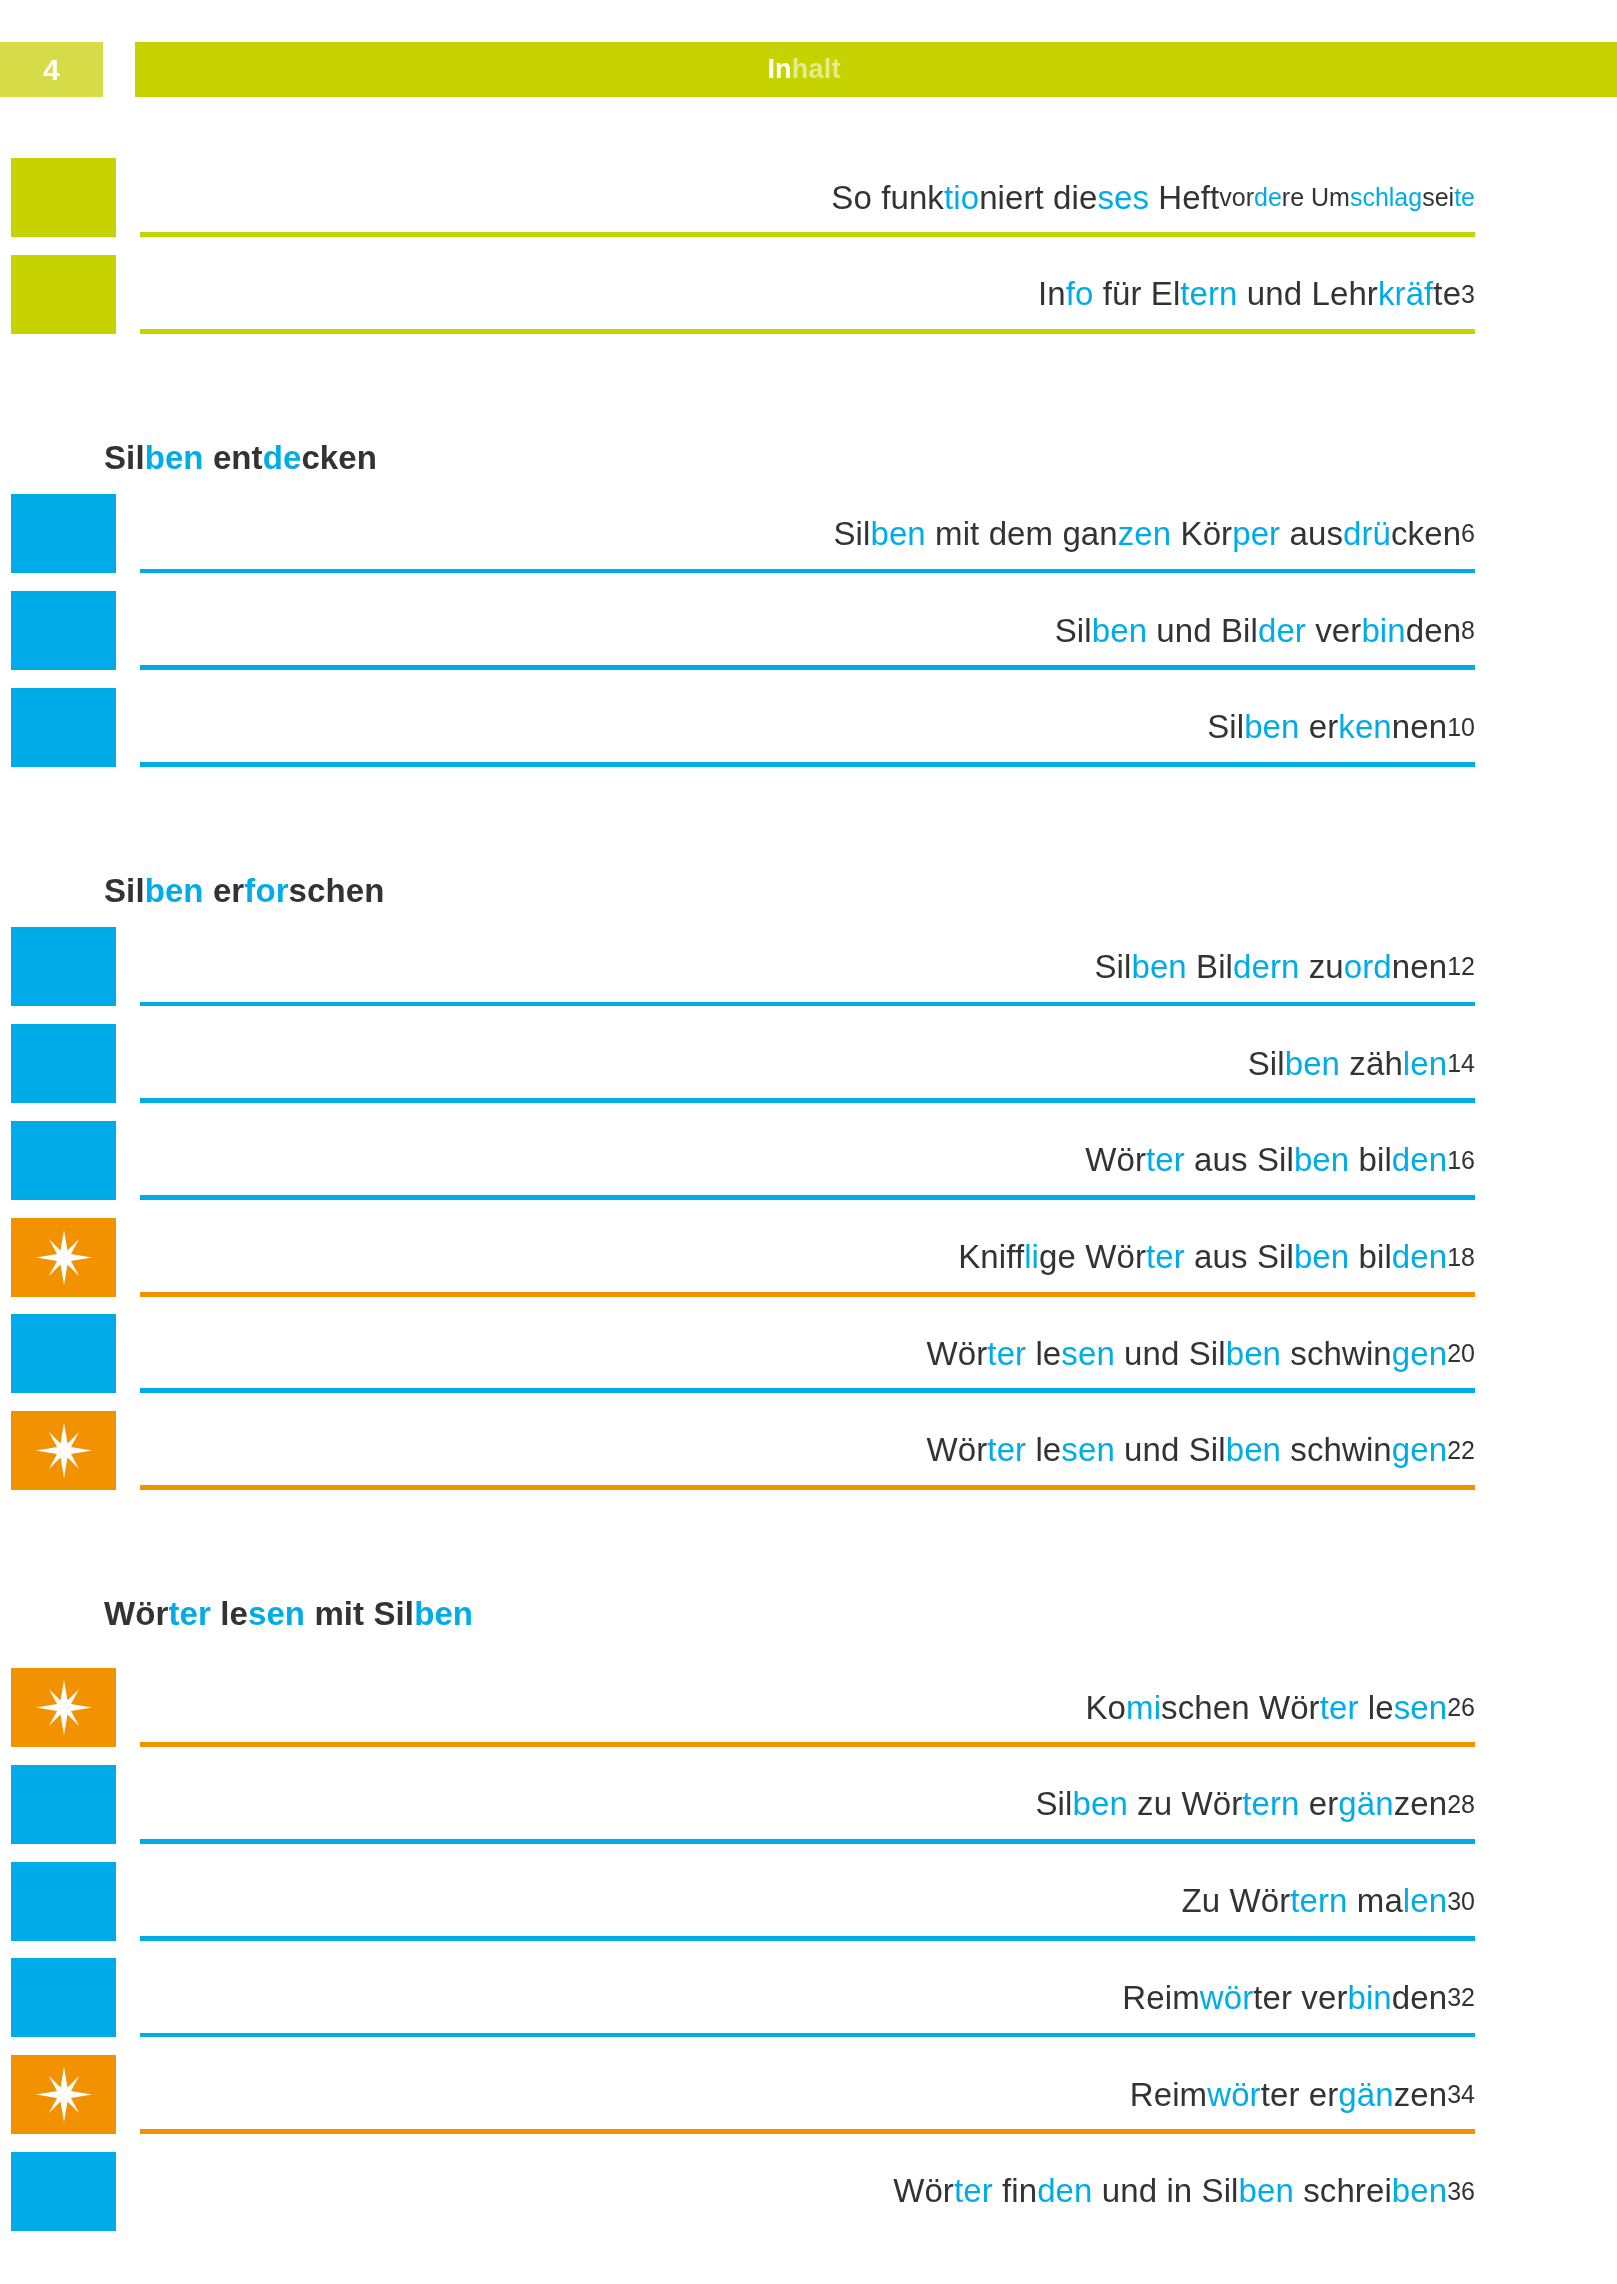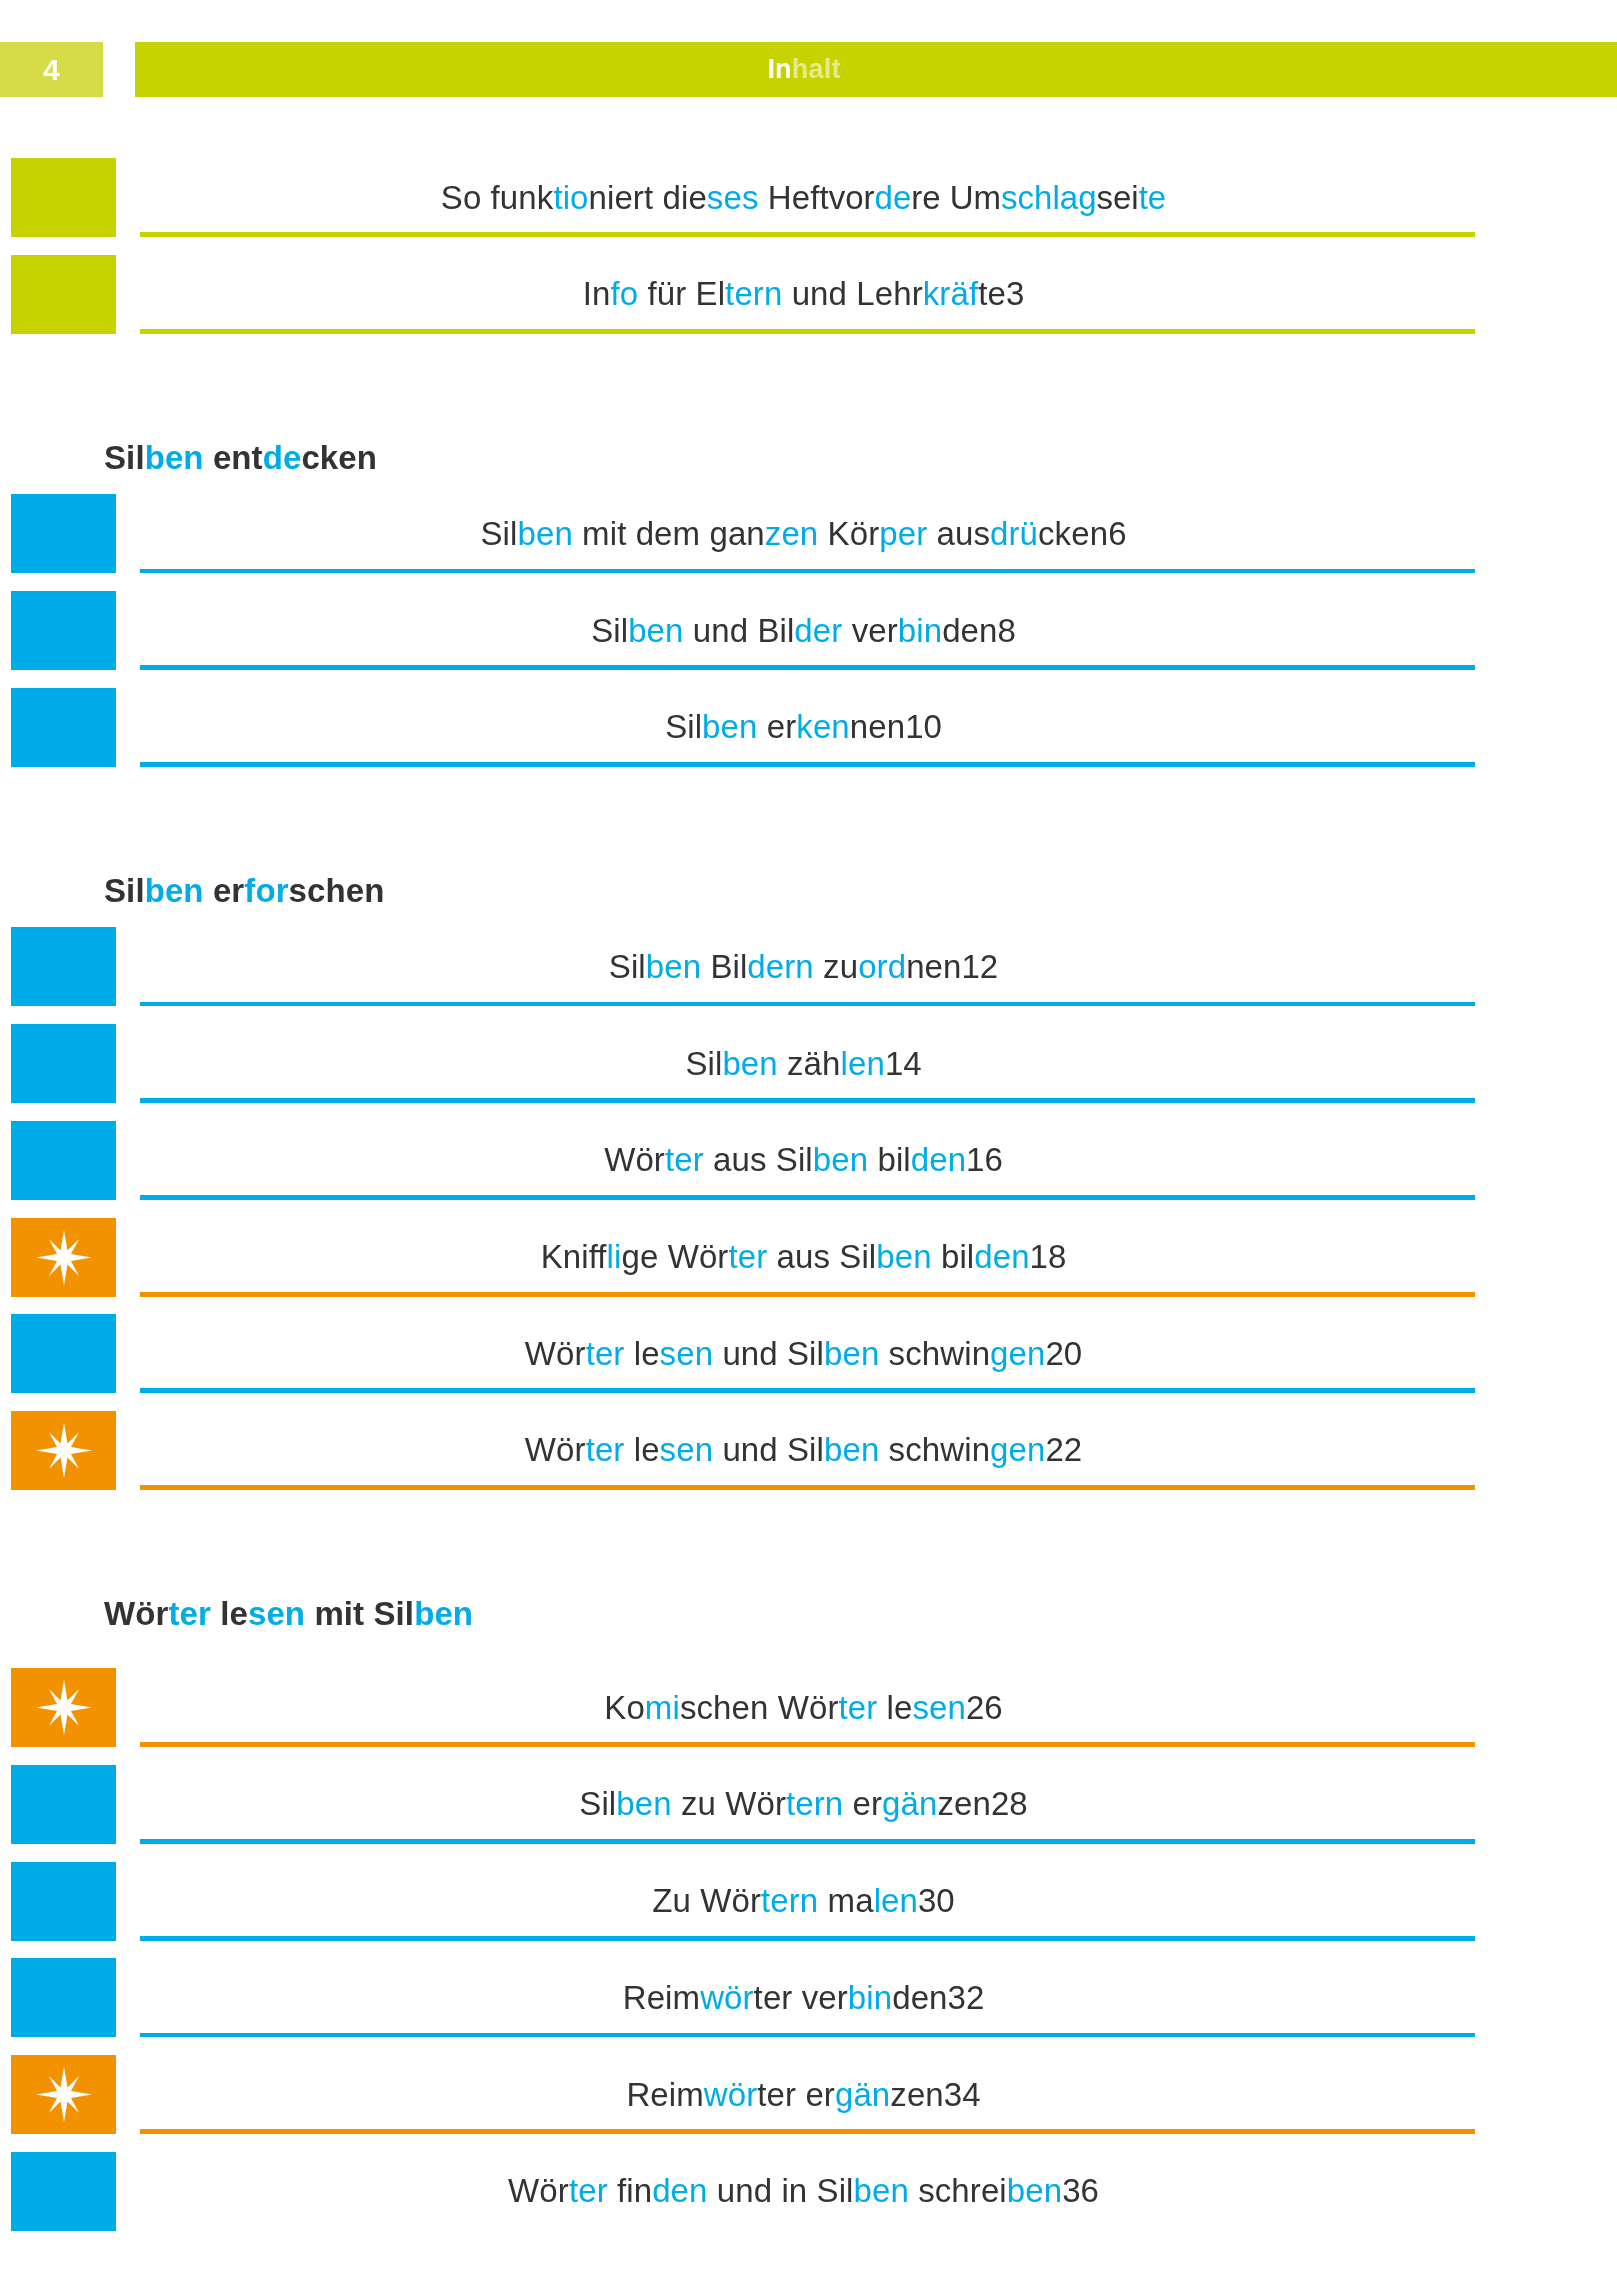--- a/index.html
+++ b/index.html
@@ -94,29 +94,29 @@
   }
 
   .toc-row .row-body {
     position: absolute;
     left: 132px;
     right: 143px;
     top: 0;
     height: 79px;
     display: flex;
     align-items: center;
-    justify-content: center;
+    justify-content: flex-end;
   }
   .toc-row .label {
     font-size: 33px;
     letter-spacing: 0.1px;
     white-space: nowrap;
   }
   .toc-row .pagenum {
-    font-size: 33px;
+    font-size: 25px;
     color: #333333;
     white-space: nowrap;
   }
 
   
   .toc-row .rule {
     position: absolute;
     left: 11.3px;
     right: 143px;
     bottom: 0;

